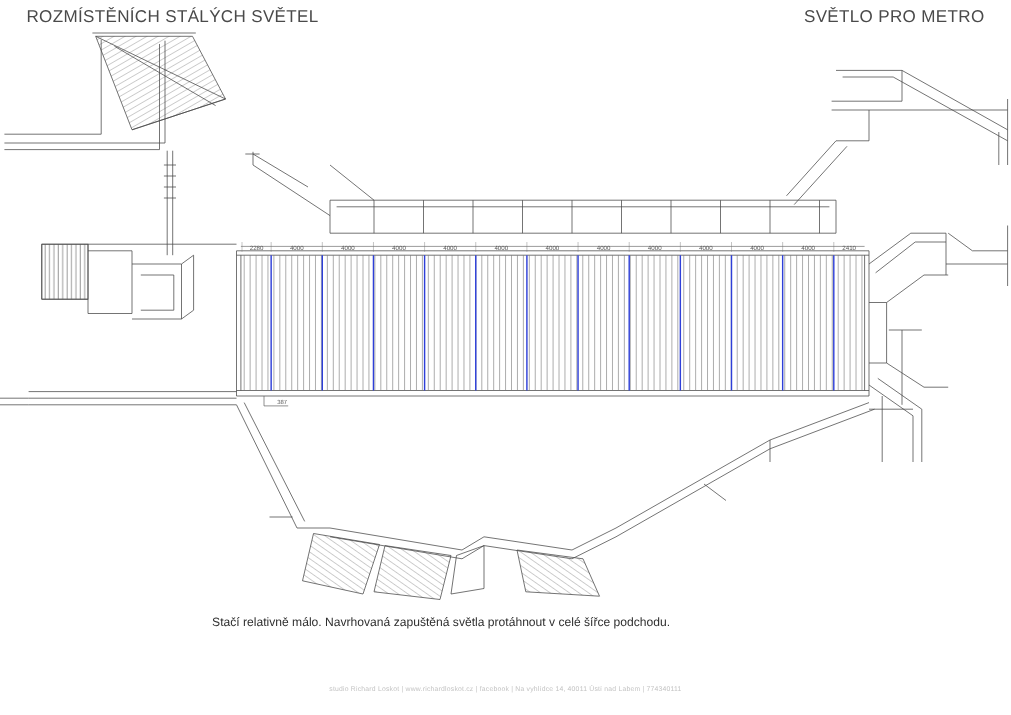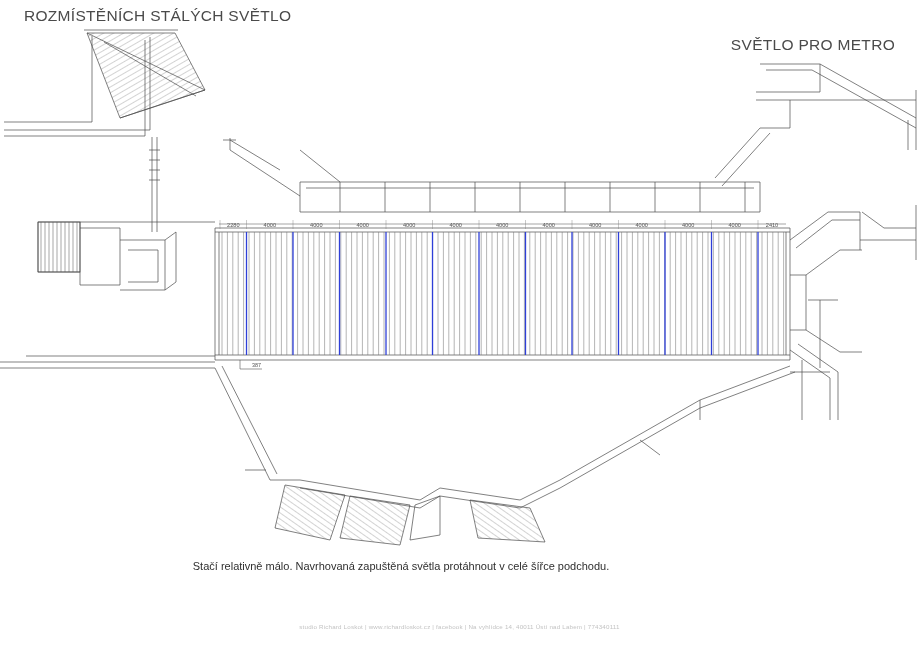--- a/index.html
+++ b/index.html
@@ -22,21 +22,21 @@
     height: 650px;
   }
   .title {
     position: absolute;
     font-size: 15.5px;
     letter-spacing: 0.3px;
     color: #4a4a4a;
     white-space: nowrap;
   }
   #title-left { left: 24px; top: 7px; }
-  #title-right { right: 24px; top: 7px; text-align: center; margin-top: 29px; }
+  #title-right { right: 24px; top: 7px; text-align: center; }
   #caption {
     position: absolute;
     left: 0;
     top: 560px;
     width: 802px;
     text-align: center;
     font-size: 11px;
     color: #2f2f2f;
   }
   #footer {
@@ -64,21 +64,21 @@
     font-family: "Liberation Sans", sans-serif;
     font-size: 5.4px;
     fill: #555555;
   }
 </style>
 </head>
 <body>
 
 <div id="page">
 
-  <div class="title" id="title-left">ROZMÍSTĚNÍCH STÁLÝCH SVĚTLO</div>
+  <div class="title" id="title-left">ROZMÍSTĚNÍCH STÁLÝCH SVĚTEL</div>
   <div class="title" id="title-right">SVĚTLO PRO METRO</div>
 
   <svg id="drawing" viewBox="0 0 919 650">
     <defs>
       <pattern id="hatchV" width="4" height="4" patternUnits="userSpaceOnUse">
         <path d="M1,0 L1,4" stroke="#6b6b6b" stroke-width="0.6"></path>
       </pattern>
       <pattern id="hatchDiag" width="5" height="5" patternUnits="userSpaceOnUse" patternTransform="rotate(60)">
         <path d="M0,0 L0,5" stroke="#6b6b6b" stroke-width="0.6"></path>
       </pattern>

